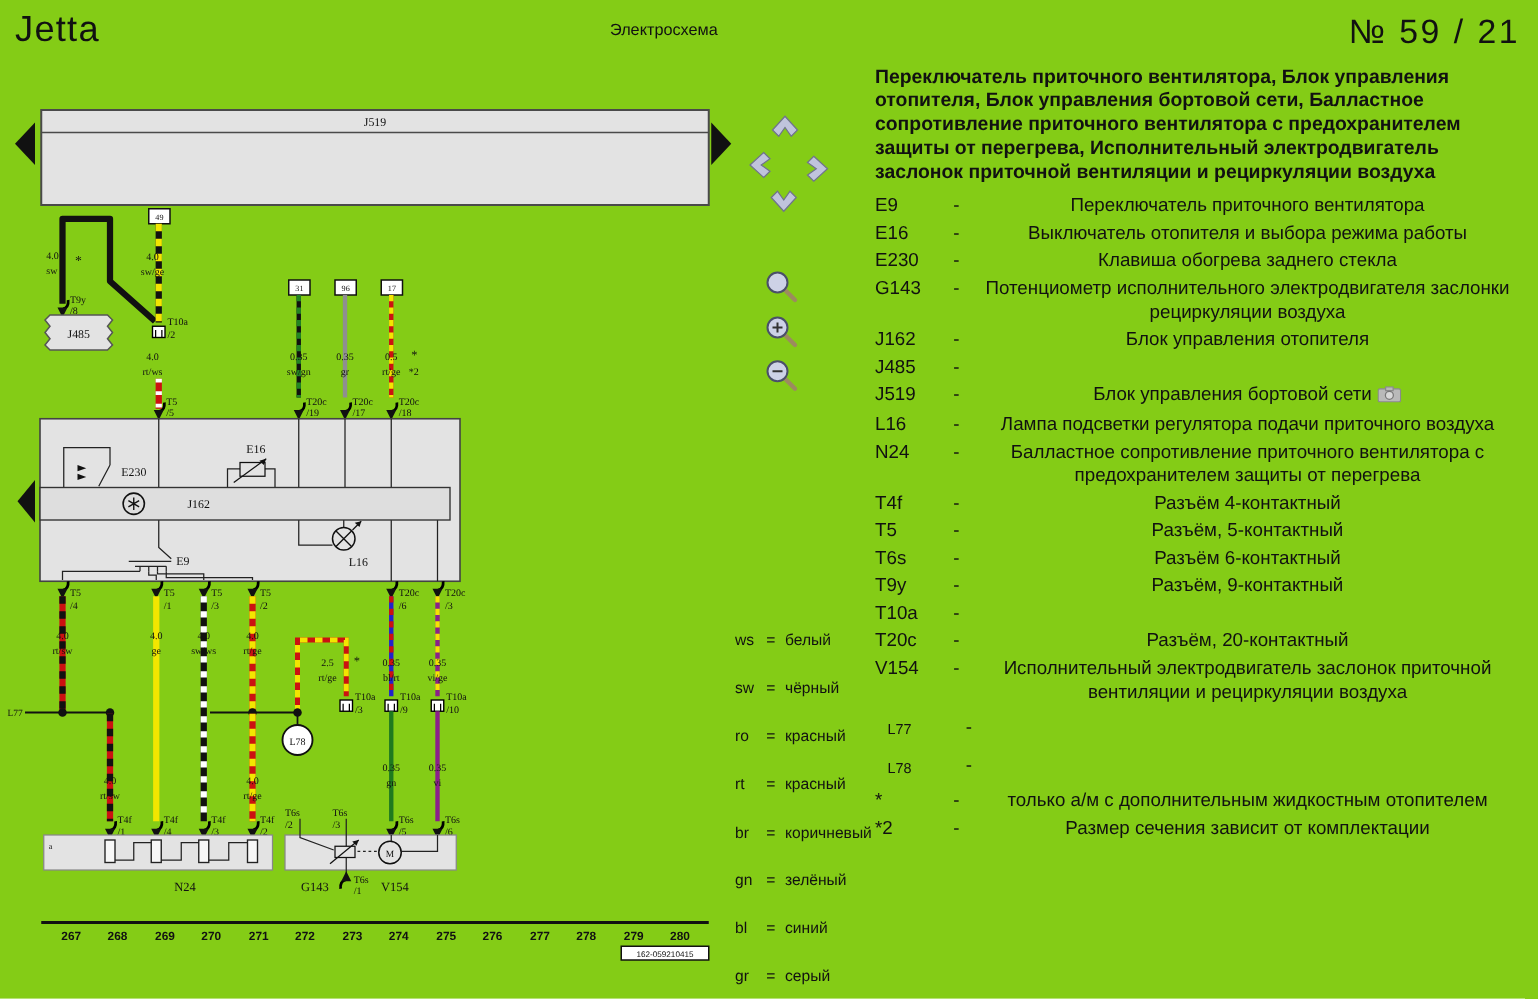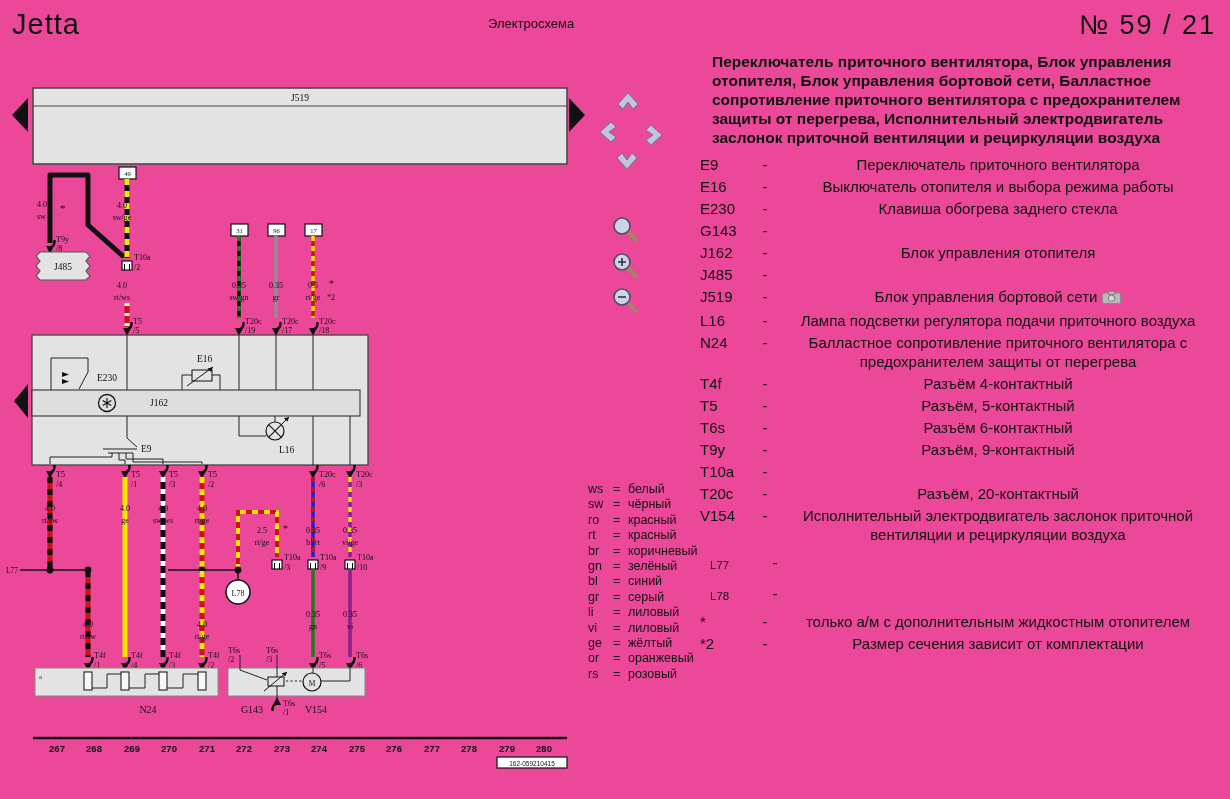--- a/index.html
+++ b/index.html
@@ -1,35 +1,35 @@
 <!DOCTYPE html>
 <html><head>
 <meta charset="utf-8">
 <style>
   html,body{margin:0;padding:0;background:#fff;}
-  #page{position:relative;width:1230px;height:799px;background:#ec4899;overflow:hidden;
+  #page{position:relative;width:1230px;height:799px;background:#84cc16;overflow:hidden;
         font-family:"Liberation Sans",sans-serif;color:#111;}
   .hdr-model{position:absolute;left:12px;top:8px;font-size:29px;letter-spacing:1px;}
   .hdr-type{position:absolute;left:488px;top:16px;font-size:13px;}
   .hdr-page{position:absolute;right:14px;top:10px;font-size:27px;letter-spacing:2px;}
   #diagram-svg{position:absolute;left:0;top:0;}
   
   .panel{position:absolute;left:700px;top:52px;width:522px;}
-  .panel-title{font-weight:bold;font-size:15.5px;line-height:19px;margin:0 0 8px 12px;}
+  .panel-title{font-weight:bold;font-size:15.5px;line-height:19px;margin:0 0 8px 0;}
   .entry{display:flex;align-items:flex-start;font-size:15px;line-height:19px;margin:0 0 3px 0;}
   .entry .code{width:56px;flex:none;}
   .entry .dash{width:18px;flex:none;text-align:center;}
   .entry .desc{flex:1;text-align:center;}
   .entry.small{margin:9px 0 6px 0;}
   .entry.small .code{font-size:11.5px;padding-left:10px;padding-top:3px;}
   .cam{display:inline-block;vertical-align:-2px;margin-left:5px;}
   .cam.below{display:block;margin:2px 0 2px 0;}
   
   .colors{position:absolute;left:588px;top:482px;width:110px;font-size:12.5px;line-height:15.4px;}
-  .color-row{display:flex;}
+  .color-row{display:flex;margin-top:23px;}
   .color-row .ccode{width:25px;}
   .color-row .ceq{width:15px;}
 </style>
 </head>
 <body>
 
 <div id="page">
 
   <div class="hdr-model">Jetta</div>
   <div class="hdr-type">Электросхема</div>
@@ -400,20 +400,21 @@
           <span class="desc"><span>Выключатель отопителя и выбора режима работы</span></span>
         </div>
         <div class="entry">
           <span class="code">E230</span>
           <span class="dash">-</span>
           <span class="desc"><span>Клавиша обогрева заднего стекла</span></span>
         </div>
         <div class="entry">
           <span class="code">G143</span>
           <span class="dash">-</span>
+          <span class="desc"><span>Потенциометр исполнительного электродвигателя заслонки рециркуляции воздуха</span></span>
         </div>
         <div class="entry">
           <span class="code">J162</span>
           <span class="dash">-</span>
           <span class="desc"><span>Блок управления отопителя</span></span>
         </div>
         <div class="entry">
           <span class="code">J485</span>
           <span class="dash">-</span>
         </div>

